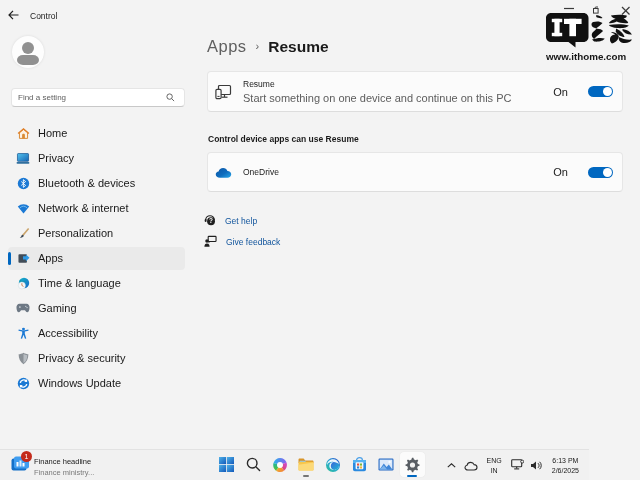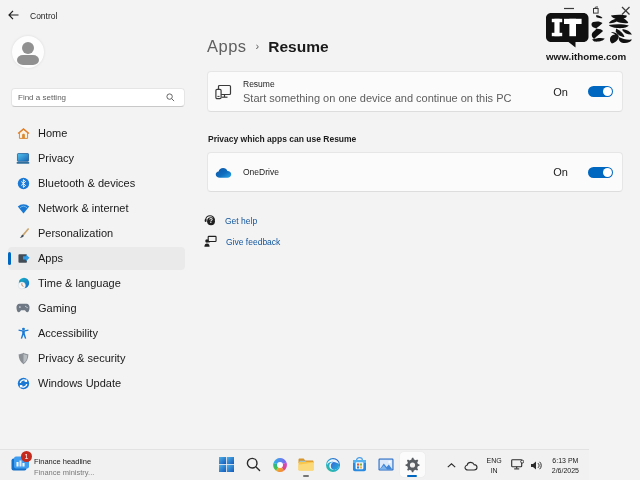--- a/index.html
+++ b/index.html
@@ -239,21 +239,21 @@
       </span>
     <span class="cright">
         <span class="onlbl">On</span>
         <span class="tog">
           <span class="knob"></span>
         </span>
       </span>
   </div>
 </div>
 
-<div class="abs sect">Privacy which apps can use Resume</div>
+<div class="abs sect">Control device apps can use Resume</div>
 
 <div class="abs card card2">
   <div class="cardrow">
     <span class="cicon">
         <svg width="19" height="13" viewBox="0 0 18 12">
           <defs>
             <linearGradient id="odg" x1="0" y1="0" x2="1" y2="1">
               <stop offset="0" stop-color="#0d58a8"></stop>
               <stop offset="0.55" stop-color="#0f6cbd"></stop>
               <stop offset="1" stop-color="#28a8ea"></stop>

